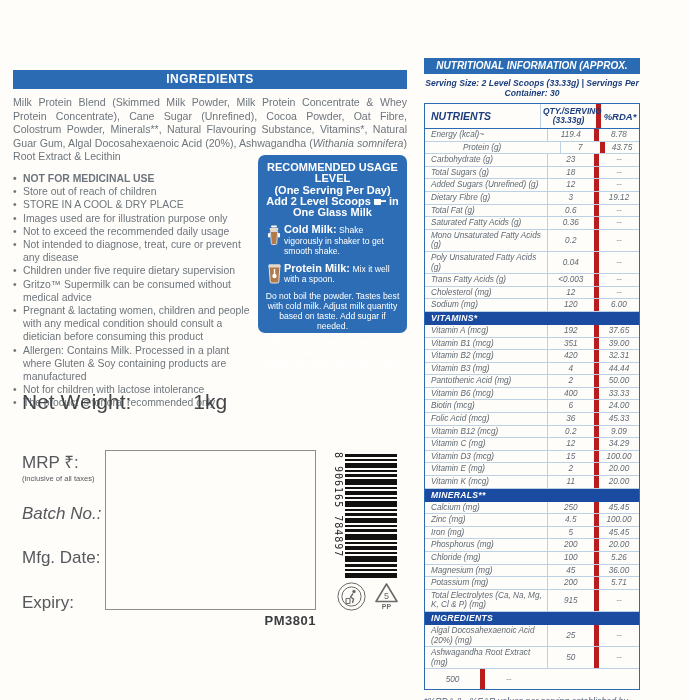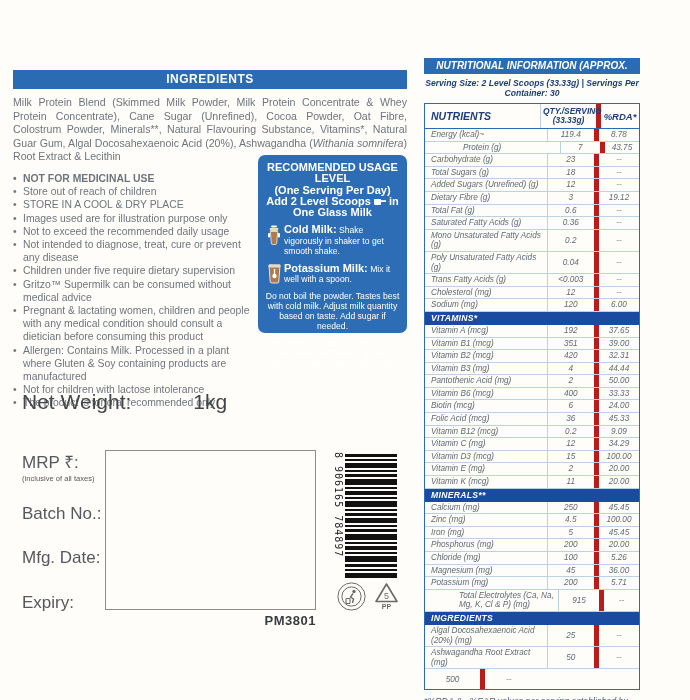--- a/index.html
+++ b/index.html
@@ -25,21 +25,21 @@
   .bullet { display:flex; }
   .bullet .dot { width:10px; flex:0 0 10px; }
   .bullet.bold { font-weight:bold; }
 
   .net-weight { position:absolute; left:22px; top:390px; color:#434649; font-size:21px; }
   .net-weight .val { margin-left:62px; }
 
   .fill-labels { position:absolute; left:22px; top:450px; color:#55585c; }
   .fill-label { font-size:17px; }
   .mrp-note { font-size:7.6px; margin-top:1px; }
-  .lbl-batch { margin-top:21px; }
+  .lbl-batch { margin-top:21px;font-style:italic; }
   .lbl-mfg { margin-top:24px; }
   .lbl-exp { margin-top:25px; }
 
   .fill-box {
     position:absolute; left:105px; top:450px; width:211px; height:160px;
     border:1px solid #8d8d8d; background:#fffdfa;
   }
   .pm-code { position:absolute; left:105px; top:613px; width:211px; text-align:right;
     font-weight:bold; font-size:13px; color:#3a3d40; letter-spacing:.5px; }
 
@@ -247,21 +247,21 @@
 
     <div class="usage-row">
       <span class="usage-ico">
         <svg width="15" height="20" viewBox="0 0 15 20">
           <path d="M2 1 h11 l-1.2 17 a1.3 1.3 0 0 1 -1.3 1 h-6 a1.3 1.3 0 0 1 -1.3 -1 Z" fill="#b07a4a" stroke="#fff" stroke-width="0.8"></path>
           <rect x="1.5" y="0.5" width="12" height="3" rx="1.2" fill="#e8d9c6"></rect>
           <circle cx="7.5" cy="12" r="2.2" fill="#fff"></circle>
           <rect x="6.8" y="5" width="1.4" height="7" fill="#fff"></rect>
         </svg>
       </span>
-      <span class="usage-row-text"><b>Potassium Milk:</b><span> Mix it well with a spoon.</span></span>
+      <span class="usage-row-text"><b>Protein Milk:</b><span> Mix it well with a spoon.</span></span>
     </div>
 
     <div class="usage-note">Do not boil the powder. Tastes best with cold milk. Adjust milk quantity based on taste. Add sugar if needed.</div>
     <div class="usage-note">Duration of Usage: Consume at your own discretion or as per labelled recommended daily usage.</div>
   </div>
 
   <div class="right-col">
     <div class="blue-bar nutri-bar">
       <span>NUTRITIONAL INFORMATION (APPROX. VALUES):</span>
     </div>
@@ -438,21 +438,21 @@
             <div class="c c-name" style="padding-left: 6px;">Magnesium (mg)</div>
             <div class="c c-qty">45</div>
             <div class="c c-rda">36.00</div>
           </div>
           <div class="t-row">
             <div class="c c-name" style="padding-left: 6px;">Potassium (mg)</div>
             <div class="c c-qty">200</div>
             <div class="c c-rda">5.71</div>
           </div>
           <div class="t-row tall">
-            <div class="c c-name" style="padding-left: 6px; margin-left: 28px;">Total Electrolytes (Ca, Na, Mg, K, Cl &amp; P) (mg)</div>
+            <div class="c c-name" style="padding-left: 6px;">Total Electrolytes (Ca, Na, Mg, K, Cl &amp; P) (mg)</div>
             <div class="c c-qty">915</div>
             <div class="c c-rda">--</div>
           </div>
           <div class="t-sec">INGREDIENTS</div>
           <div class="t-row tall">
             <div class="c c-name" style="padding-left: 6px;">Algal Docosahexaenoic Acid (20%) (mg)</div>
             <div class="c c-qty">25</div>
             <div class="c c-rda">--</div>
           </div>
           <div class="t-row">

